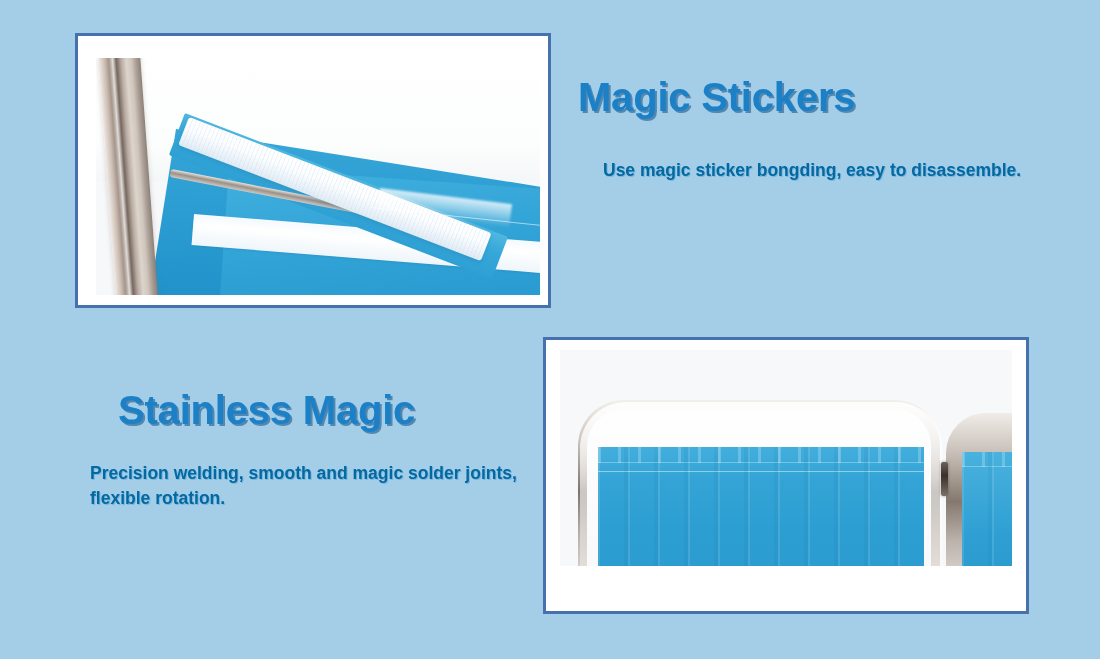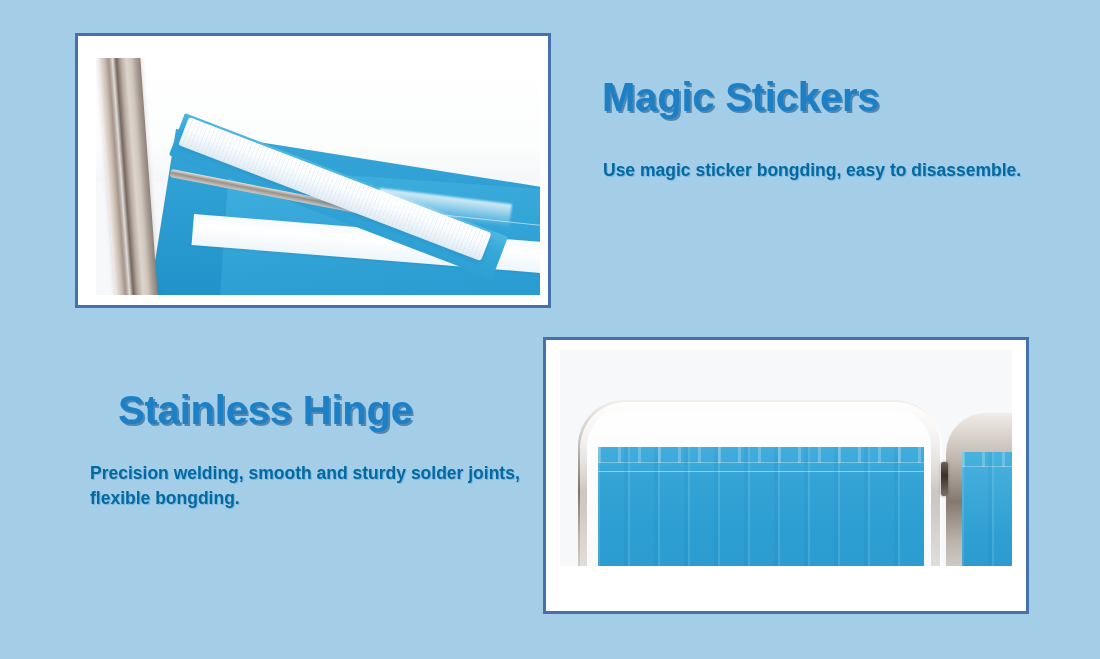--- a/index.html
+++ b/index.html
@@ -226,21 +226,21 @@
   }
   .feature-desc {
     position:absolute;
     font-size:17.5px;
     font-weight:bold;
     line-height:1.42;
     color:#0369a1;
     text-shadow:1px 1px 0 rgba(120,180,220,.95);
   }
 
-  #title-magic { left:602px; top:75px; }
+  #title-magic { left:578px; top:75px; }
   #desc-magic  { left:603px; top:158px; width:420px; }
 
   #title-hinge { left:118px; top:388px; }
   #desc-hinge  { left:90px;  top:461px; width:430px; }
 </style>
 </head>
 <body>
 
 <div class="stage">
 
@@ -262,23 +262,23 @@
           <div class="pole-hi"></div>
         </div>
       </div>
     </div>
   </div>
 
   <h2 class="feature-title" id="title-magic">Magic Stickers</h2>
 
   <p class="feature-desc" id="desc-magic">Use magic sticker bongding, easy to disassemble.</p>
 
-  <h2 class="feature-title" id="title-hinge">Stainless Hinge</h2>
-
-  <p class="feature-desc" id="desc-hinge">Precision welding, smooth and sturdy solder joints, flexible bongding.</p>
+  <h2 class="feature-title" id="title-hinge">Stainless Magic</h2>
+
+  <p class="feature-desc" id="desc-hinge">Precision welding, smooth and magic solder joints, flexible rotation.</p>
 
   <div class="photo-panel" id="panel-hinge">
     <div class="mat">
       <div class="photo ph2">
         <div class="frame-main"></div>
         <div class="frame-main-hi"></div>
         <div class="frame-side"></div>
         <div class="curtain">
           <div class="curtain-head"></div>
           <div class="curtain-seam"></div>

